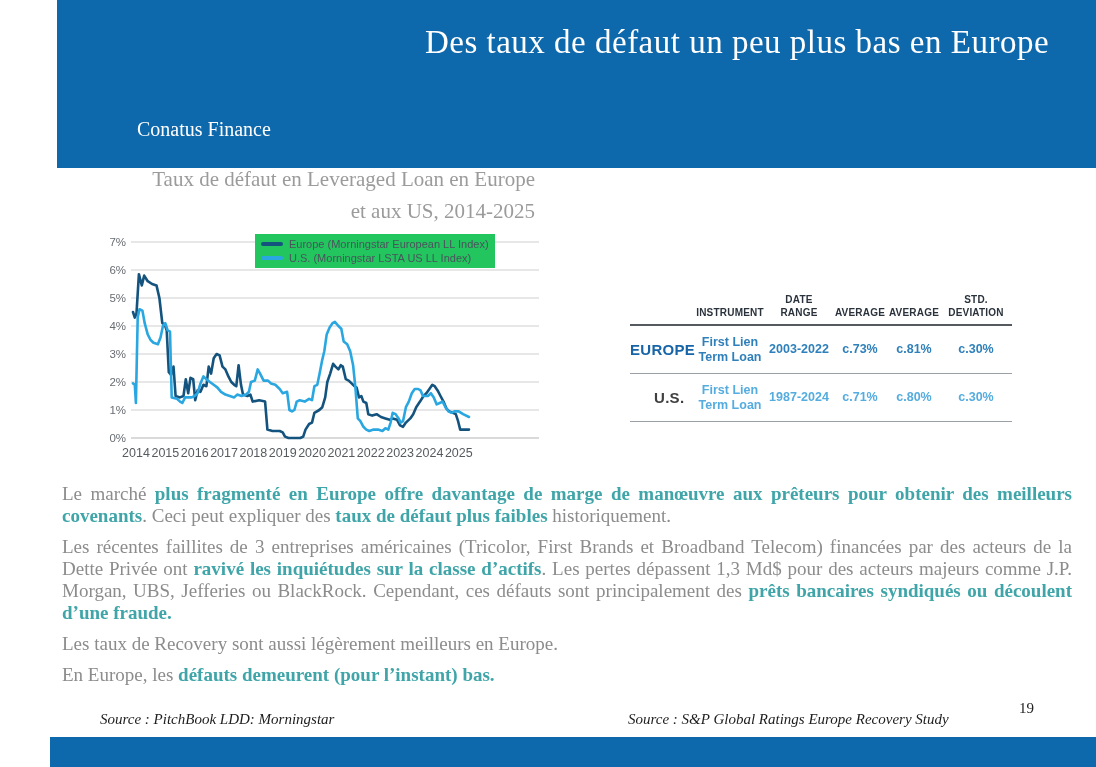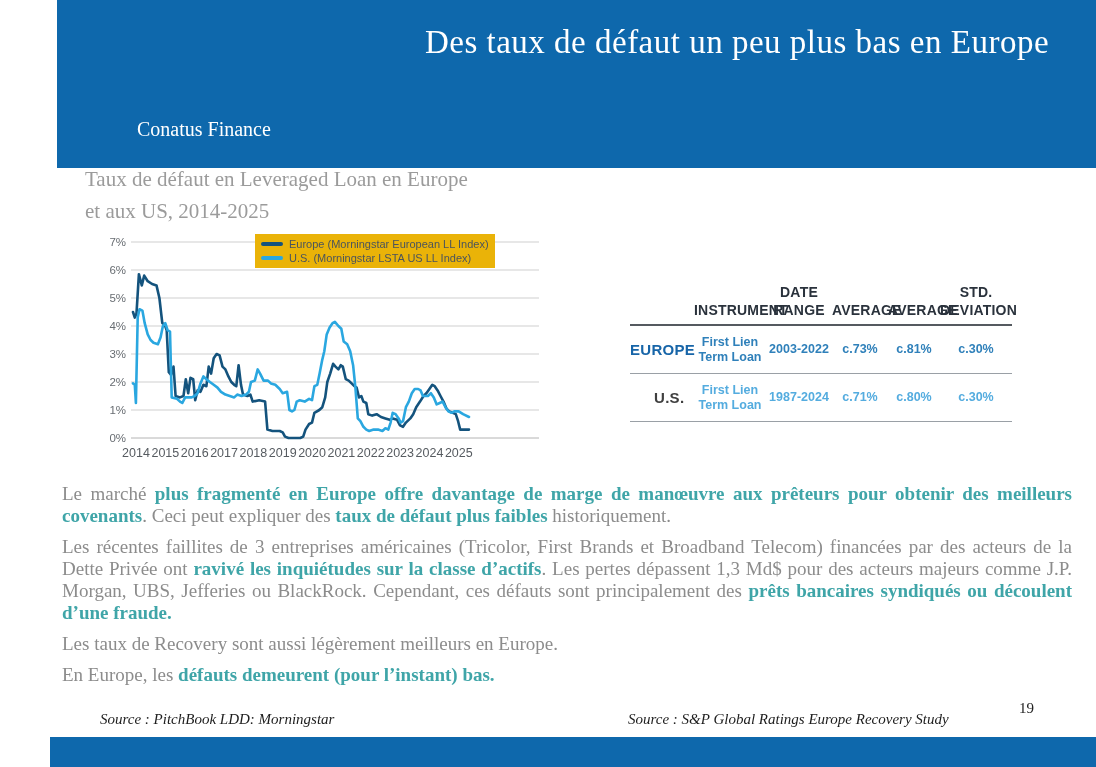--- a/index.html
+++ b/index.html
@@ -6,39 +6,39 @@
   .slide{position:relative;width:1096px;height:767px;background:#ffffff;overflow:hidden;
          font-family:"Liberation Serif",serif;}
 
   
   .banner{position:absolute;left:57px;top:0;right:0;height:168px;background:#0e68ac;}
   .slide-title{position:absolute;left:280px;top:24px;width:800px;text-align:center;
                color:#ffffff;font-size:33px;letter-spacing:.5px;}
   .brand{position:absolute;left:80px;top:118px;color:#ffffff;font-size:20px;}
 
   
-  .panel-title{position:absolute;top:164px;text-align:left;color:#9b9b9b;
+  .panel-title{position:absolute;top:164px;text-align:right;color:#9b9b9b;
                font-size:21px;line-height:1.5;}
   .panel-title.left{left:85px;width:450px;}
   .panel-title.right{left:578px;width:474px;}
 
   
   .chart-wrap{position:absolute;left:95px;top:230px;width:450px;height:240px;}
   .chart-wrap svg{position:absolute;left:0;top:0;}
-  .legend{position:absolute;left:160px;top:4px;background:#eab308;padding:4px 6px 2px 6px;
+  .legend{position:absolute;left:160px;top:4px;background:#22c55e;padding:4px 6px 2px 6px;
           font-family:"Liberation Sans",sans-serif;font-size:11px;color:#4b545c;}
   .legend-row{display:flex;align-items:center;margin-bottom:2px;white-space:nowrap;}
   .legend-swatch{display:inline-block;width:22px;height:4px;border-radius:2px;margin-right:6px;flex:0 0 auto;}
 
   
   .rtable{position:absolute;left:630px;top:284px;width:382px;
           font-family:"Liberation Sans",sans-serif;}
   .rt-row{display:grid;grid-template-columns:64px 72px 66px 56px 52px 72px;align-items:center;}
   .rt-head{height:40px;border-bottom:2px solid #555a60;}
-  .rt-head .cell{align-self:end;padding-bottom:5px;font-size:14px;font-weight:bold;color:#2a323c;
+  .rt-head .cell{align-self:end;padding-bottom:5px;font-size:10px;font-weight:bold;color:#2a323c;
                  text-align:center;white-space:pre-line;line-height:1.25;letter-spacing:.2px;}
   .rt-data{height:47px;border-bottom:1.5px solid #9aa0a6;}
   .rt-data .cell{font-size:12.5px;font-weight:bold;text-align:center;white-space:pre-line;line-height:1.2;}
   .cell.region{text-align:left;font-size:15px;letter-spacing:.3px;}
 
   
   .commentary{position:absolute;left:62px;top:483px;width:1010px;color:#8c8c8c;
               font-size:19px;line-height:22px;text-align:justify;}
   .commentary p{margin:0 0 9px 0;}
   .commentary .em{color:#3fa5a8;font-weight:bold;}

